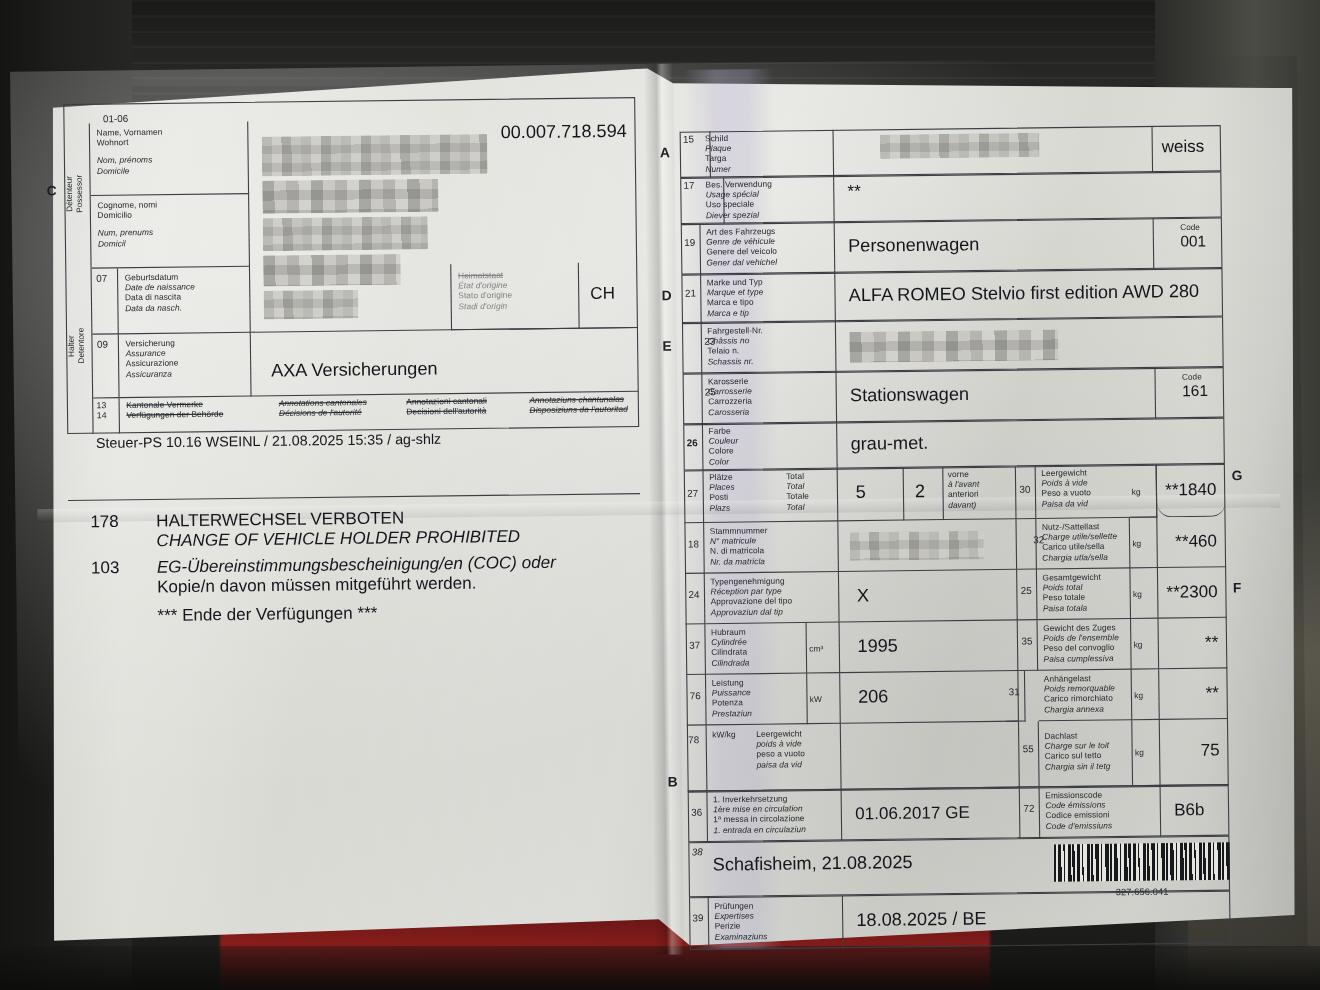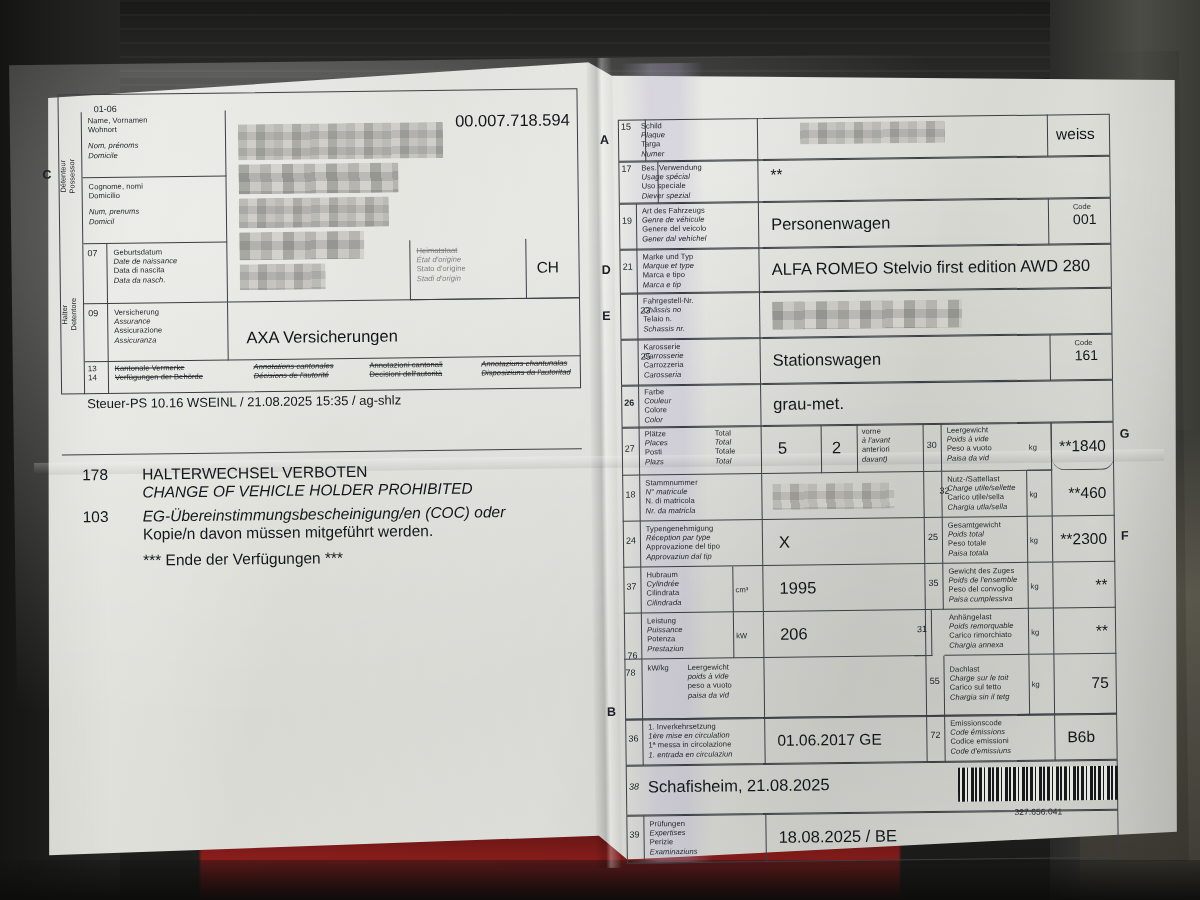--- a/index.html
+++ b/index.html
@@ -581,21 +581,21 @@
         <div class="lbl it">Paisa cumplessiva</div>
       </div>
       <div class="cell br bb" style="left:405px; top:448px; width:25px; height:46px;">
         <div class="lbl" style="padding:19px 0 0 2px;">kg</div>
       </div>
       <div class="cell bb" style="left:430px; top:448px; width:62px; height:46px;">
         <div class="val" style="padding:14px 8px 0 0; text-align:right;">**</div>
       </div>
 
       <div class="cell br bb" style="left:0; top:494px; width:18px; height:46px;">
-        <div class="num" style="padding:14px 0 0 3px;margin-top:23px;">76</div>
+        <div class="num" style="padding:14px 0 0 3px;">76</div>
       </div>
       <div class="cell br bb" style="left:18px; top:494px; width:92px; height:46px; padding:3px 0 0 5px;">
         <div class="lbl">Leistung</div>
         <div class="lbl it">Puissance</div>
         <div class="lbl">Potenza</div>
         <div class="lbl it">Prestaziun</div>
       </div>
       <div class="cell br bb" style="left:110px; top:494px; width:30px; height:46px;">
         <div class="lbl" style="padding:19px 0 0 2px;">kW</div>
       </div>
@@ -674,21 +674,21 @@
         <div class="lbl it">Code émissions</div>
         <div class="lbl">Codice emissioni</div>
         <div class="lbl it">Code d'emissiuns</div>
       </div>
       <div class="cell" style="left:430px; top:600px; width:62px; height:46px;">
         <div class="val" style="padding:14px 0 0 12px;">B6b</div>
       </div>
 
       <div class="cell bx" style="left:0; top:646px; width:492px; height:50px;"></div>
       <div class="cell" style="left:0; top:646px; width:18px; height:50px;">
-        <div class="num" style="padding:16px 0 0 3px;font-style:italic;">38</div>
+        <div class="num" style="padding:4px 0 0 3px;font-style:italic;">38</div>
       </div>
       <div class="cell" style="left:18px; top:646px; width:312px; height:50px;">
         <div class="val lg" style="padding:12px 0 0 4px;">Schafisheim, 21.08.2025</div>
       </div>
       <div class="barcode" style="left:332px; top:652px; width:160px; height:34px;"></div>
       <div class="cell" style="left:332px; top:686px; width:160px; height:12px; text-align:center;">
         <span class="lbl" style="font-size:8.5px;">327.656.041</span>
       </div>
 
       <div class="cell bx" style="left:0; top:696px; width:492px; height:48px;"></div>

